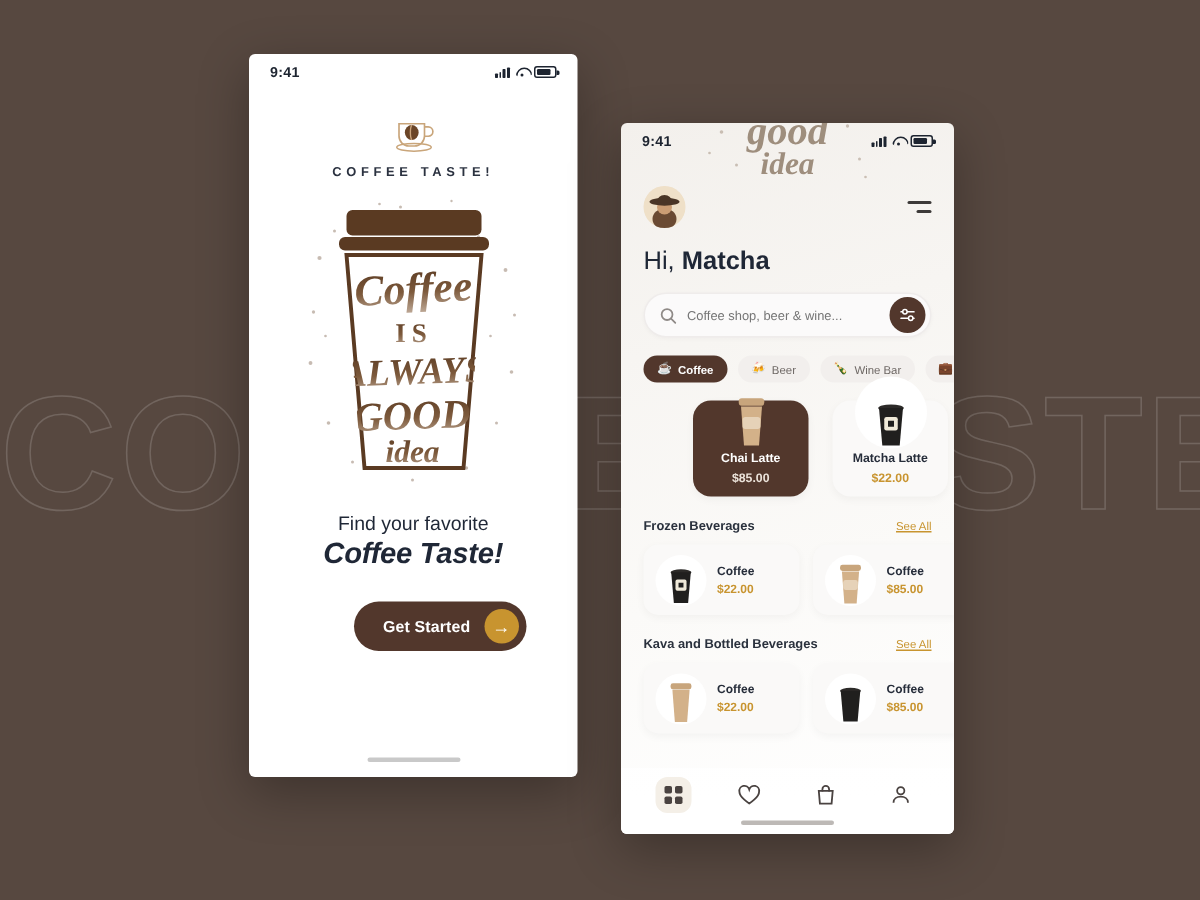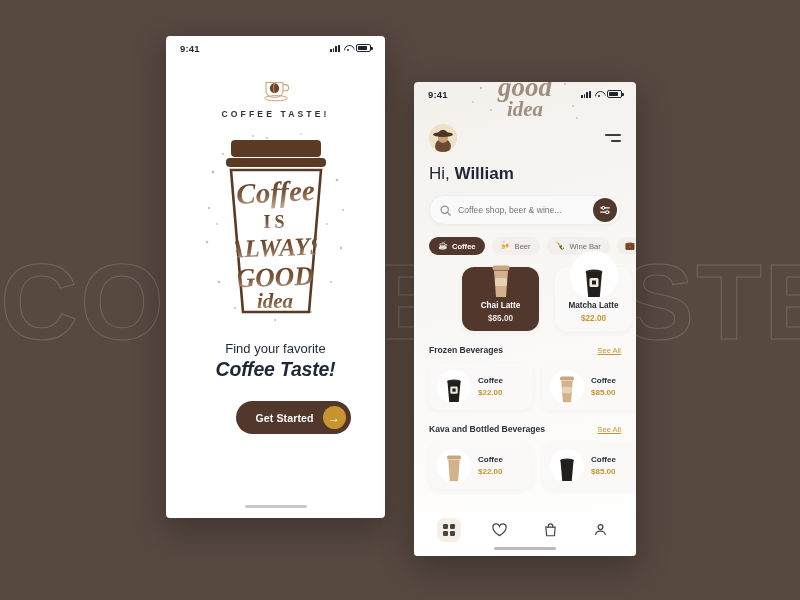--- a/index.html
+++ b/index.html
@@ -358,21 +358,21 @@
           <ellipse cx="14" cy="10.5" rx="10" ry="2.6" fill="#4a3526"></ellipse>
           <path d="M9 11c0-3 2.2-5 5-5s5 2 5 5z" fill="#4a3526"></path>
         </svg>
       </div>
       <div class="burger">
           <i></i>
           <i></i>
         </div>
     </div>
 
-    <div class="greet"><span>Hi, </span><b>William</b></div>
+    <div class="greet"><span>Hi, </span><b>Matcha</b></div>
 
     <div class="search">
       <svg width="11" height="11" viewBox="0 0 14 14">
         <circle cx="6" cy="6" r="4.6" fill="none" stroke="#8f8a87" stroke-width="1.5"></circle>
         <line x1="9.4" y1="9.4" x2="13" y2="13" stroke="#8f8a87" stroke-width="1.5" stroke-linecap="round"></line>
       </svg>
       <input class="search-input" value="" placeholder="Coffee shop, beer &amp; wine..." style="">
       <button class="filter-btn">
         <svg width="12" height="12" viewBox="0 0 14 14">
           <line x1="2" y1="4.5" x2="12" y2="4.5" stroke="#fff" stroke-width="1.3" stroke-linecap="round"></line>

